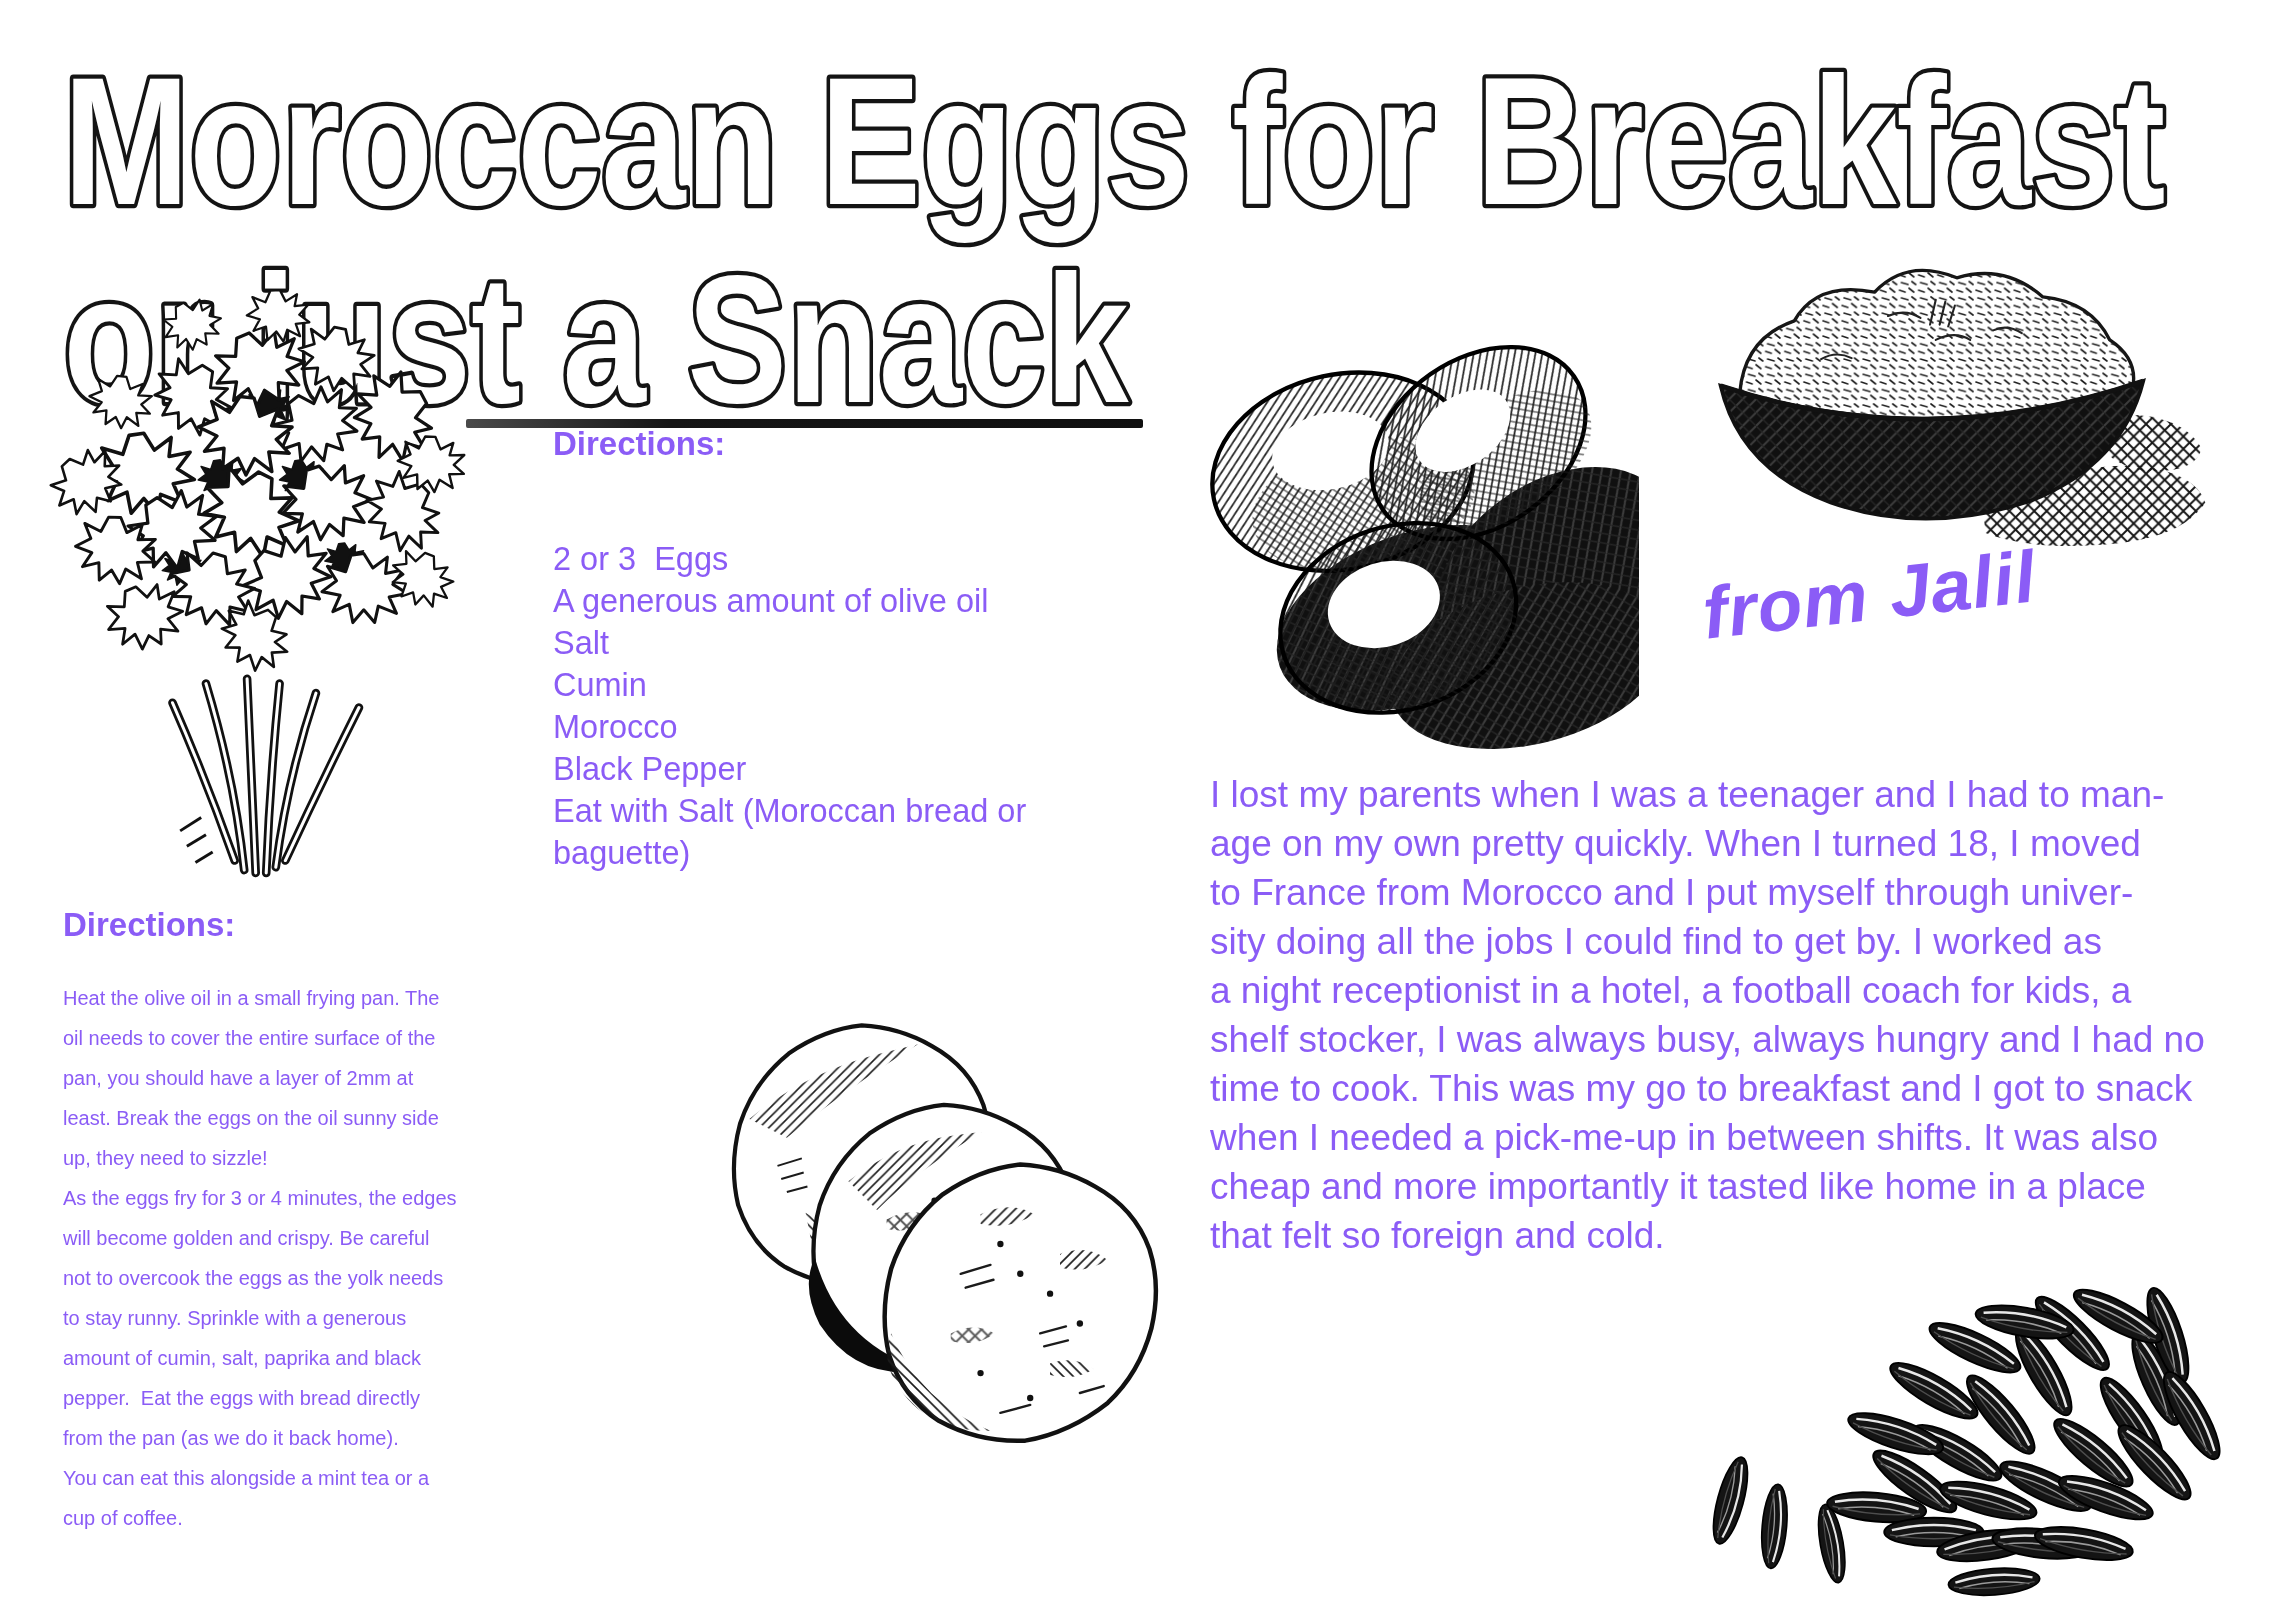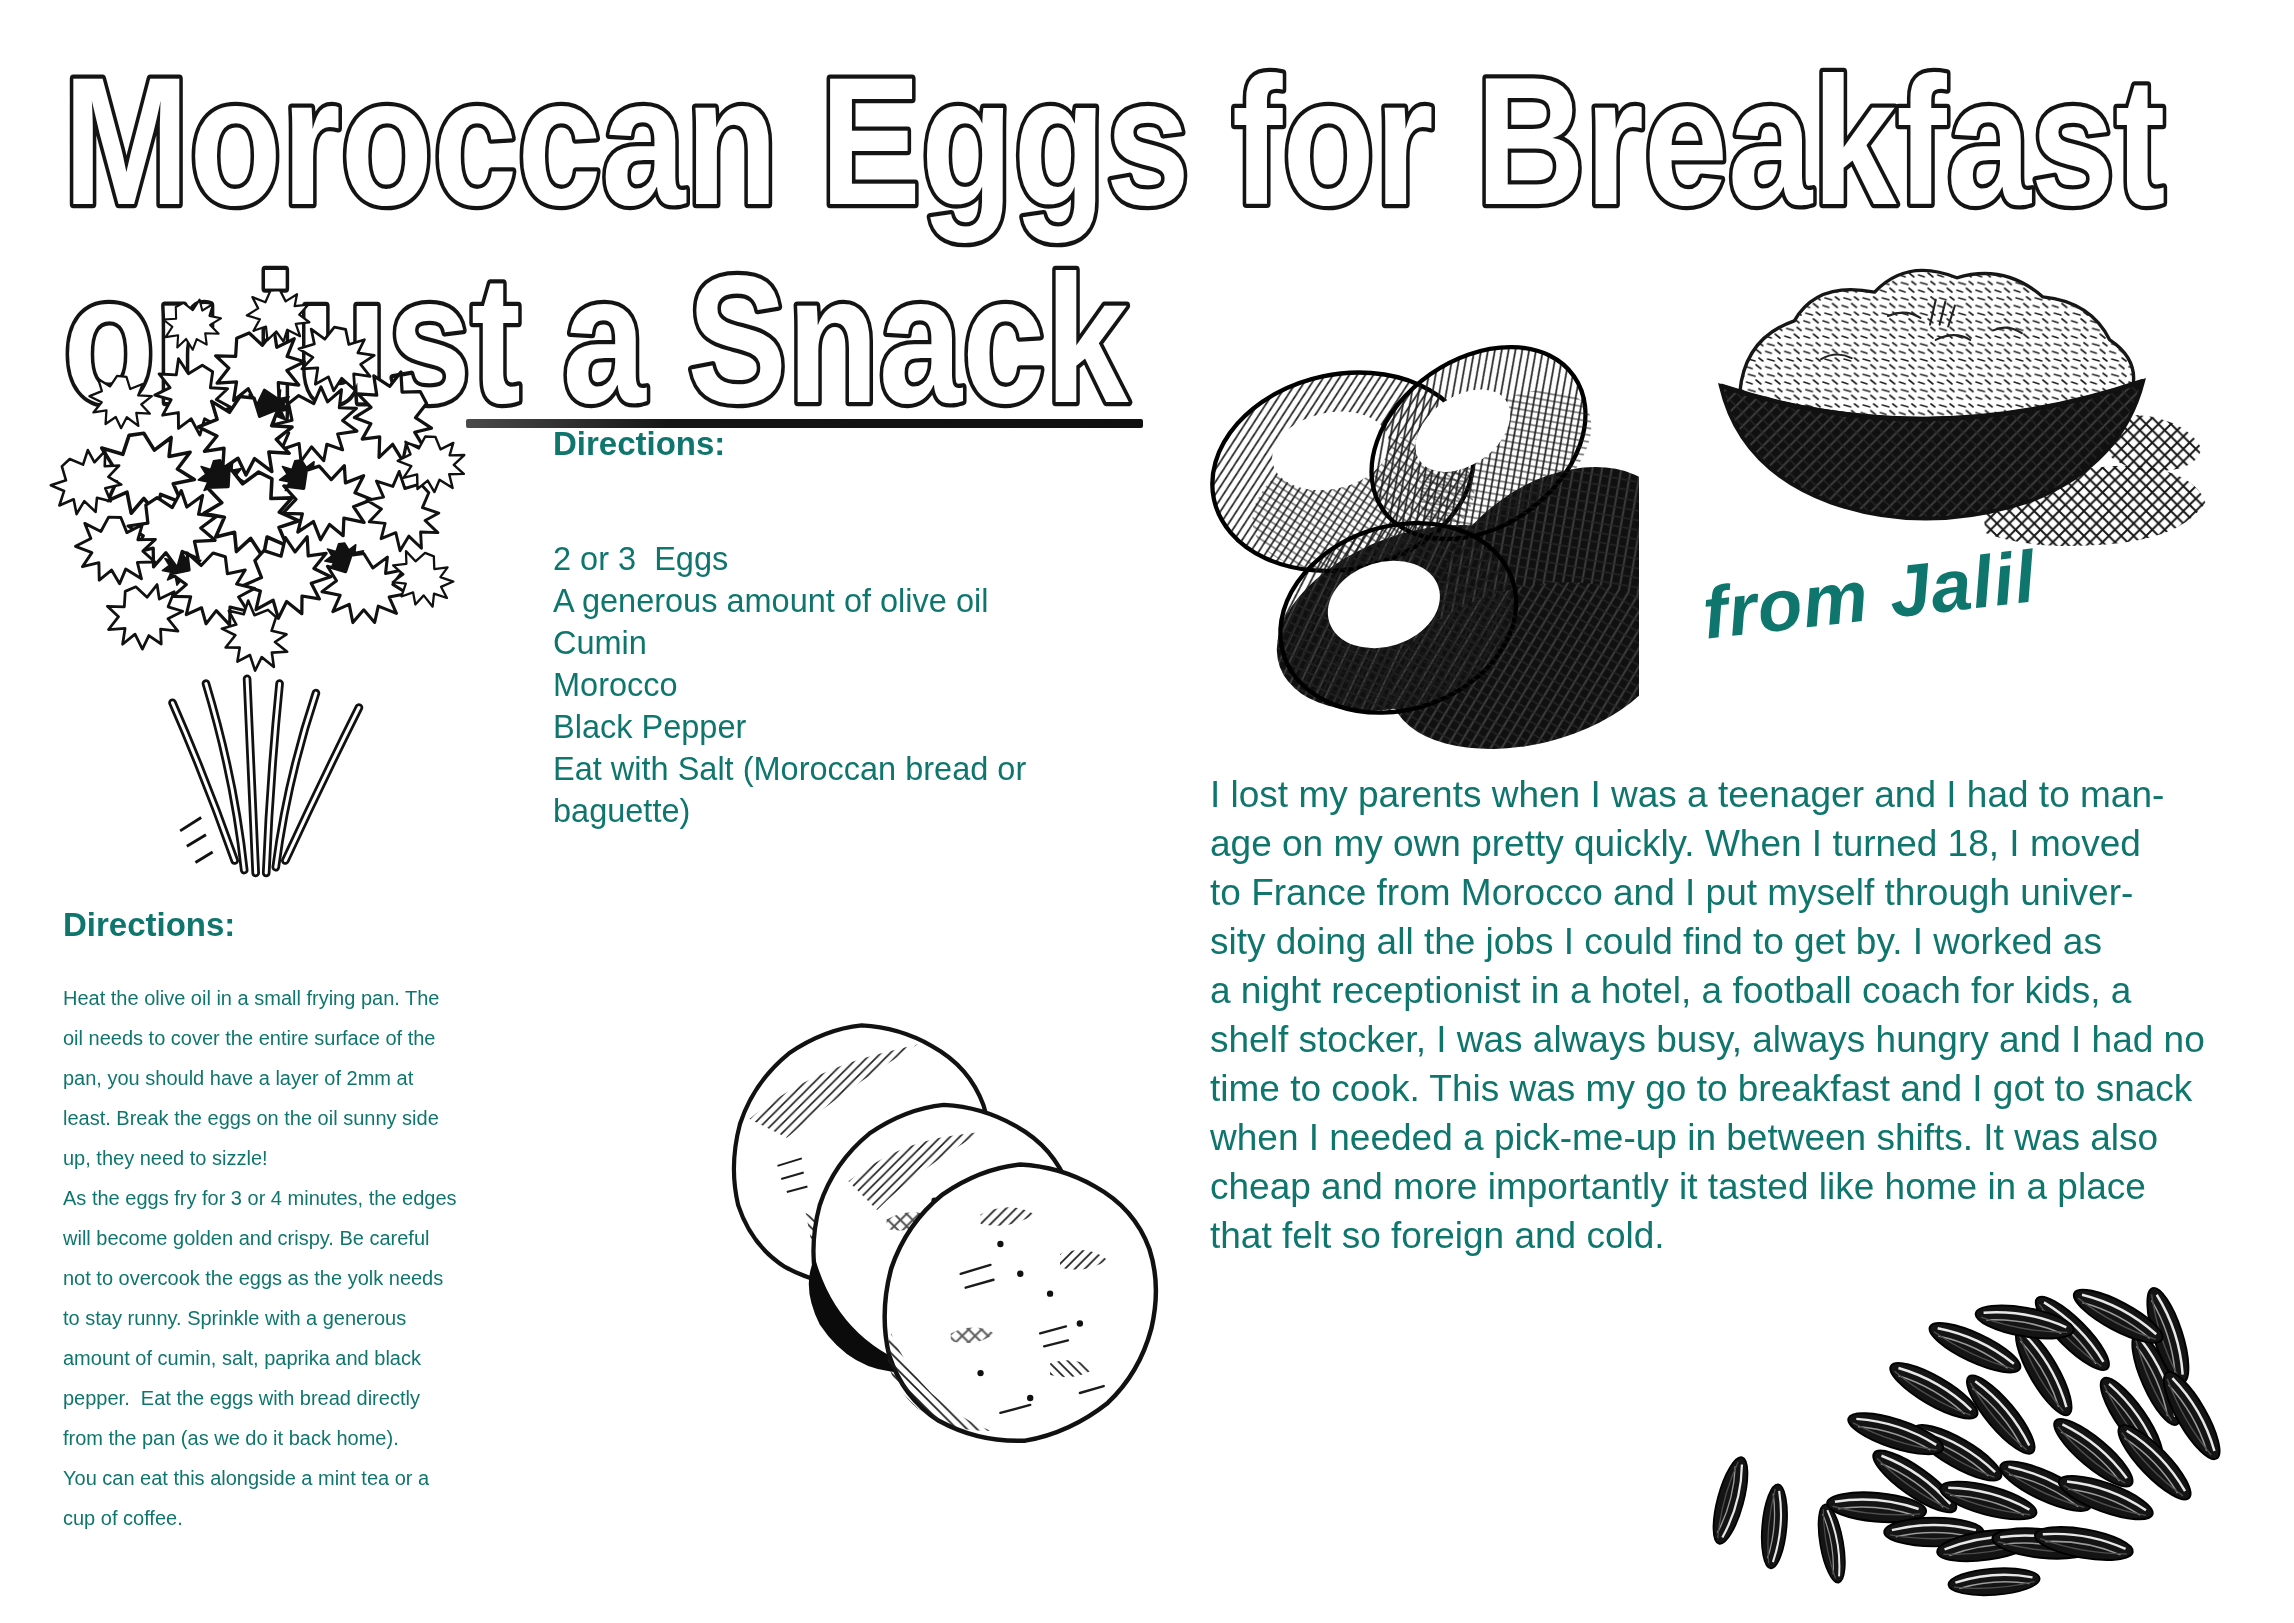--- a/index.html
+++ b/index.html
@@ -1,18 +1,18 @@
 <!DOCTYPE html>
 <html><head>
 <meta charset="utf-8">
 <style>
   html,body{margin:0;padding:0;background:#e8e8e8;}
   .page{
     position:relative;width:2294px;height:1623px;background:#ffffff;
-    overflow:hidden;font-family:"Liberation Sans",sans-serif;color:#0f766e;
+    overflow:hidden;font-family:"Liberation Sans",sans-serif;color:#8b5cf6;
   }
   .abs{position:absolute;}
   .title-svg{position:absolute;left:55px;top:27px;}
   .title-svg text{
     font-family:"Liberation Sans",sans-serif;font-weight:bold;
     fill:#ffffff;stroke:#141414;stroke-width:9px;
     paint-order:stroke;stroke-linejoin:round;
   }
   .title-underline{
     position:absolute;left:466px;top:419px;width:677px;height:8.6px;
@@ -103,20 +103,21 @@
       <use href="#pleaf" transform="translate(95,125) scale(0.7) rotate(15)"></use>
       <use href="#pleaf" transform="translate(235,370) scale(0.8) rotate(50)"></use>
     </g>
   </svg>
 
   <div class="abs ingredients">
     <div class="ing-heading">Directions:</div>
     <div class="ing-list">
         <div class="ing-item">2 or 3&nbsp; Eggs</div>
         <div class="ing-item">A generous amount of olive oil</div>
+        <div class="ing-item">Salt</div>
         <div class="ing-item">Cumin</div>
         <div class="ing-item">Morocco</div>
         <div class="ing-item">Black Pepper</div>
         <div class="ing-item">Eat with Salt (Moroccan bread or
 baguette)</div>
       </div>
   </div>
 
   <svg class="abs" style="left:1190px;top:336px;" width="449" height="430" viewBox="0 0 470 450">
     <defs>

